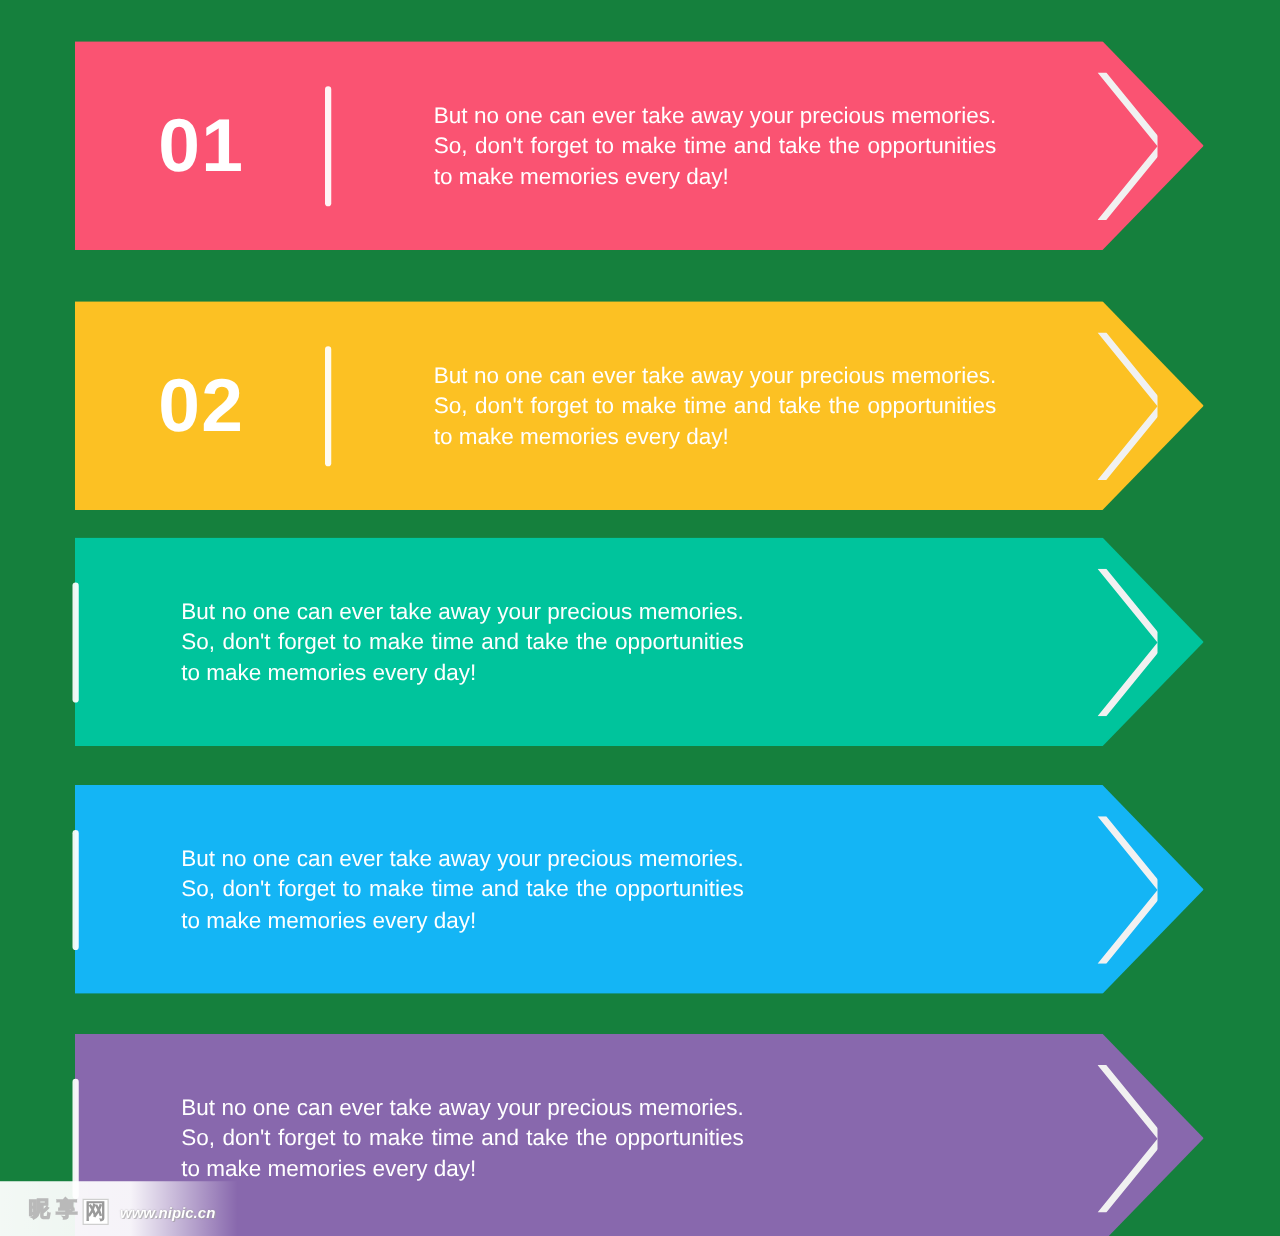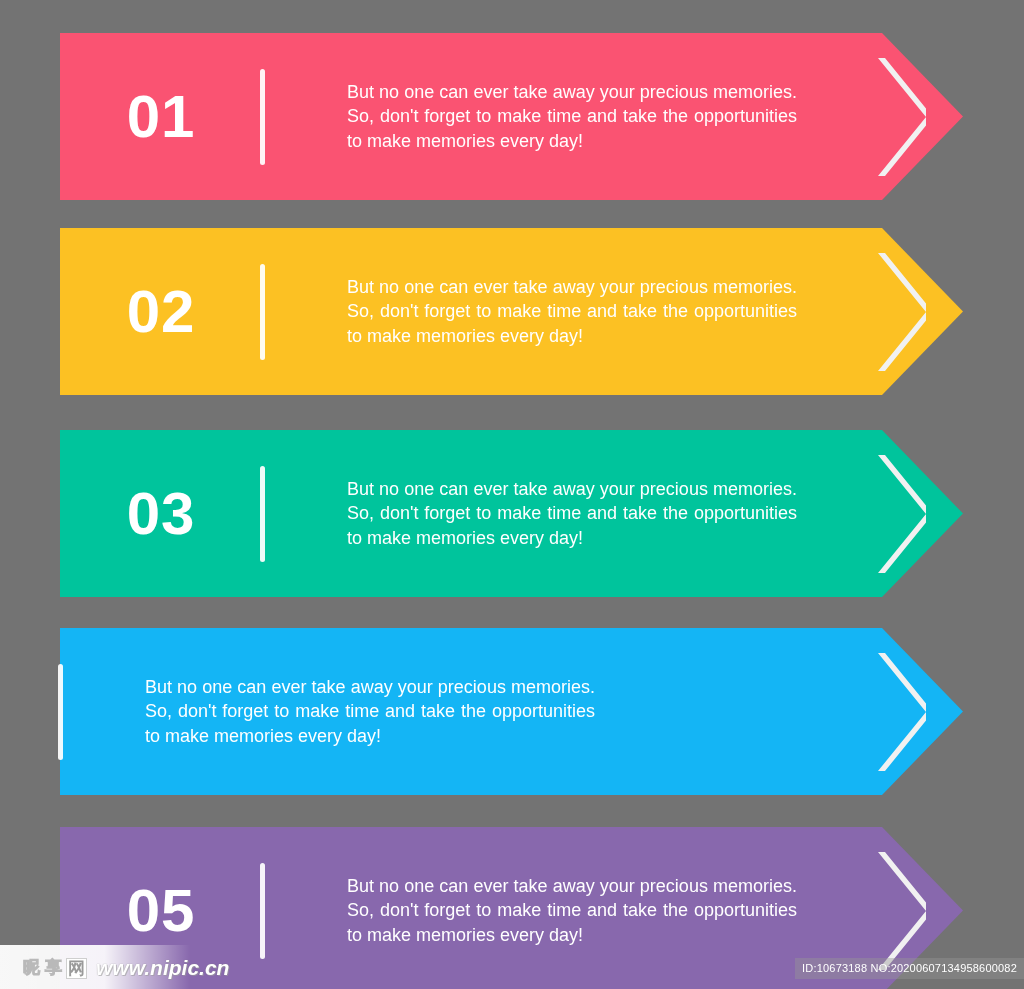--- a/index.html
+++ b/index.html
@@ -13,21 +13,21 @@
     background: #ffffff;
     font-family: "Liberation Sans", sans-serif;
     overflow: hidden;
     position: relative;
   }
 
   #canvas {
     position: relative;
     width: 1024px;
     height: 989px;
-    background: #737373;
+    background: #15803d;
   }
 
   
   .band {
     position: absolute;
     left: 60px;
     width: 903px;
     height: 167px;
   }
 
@@ -151,21 +151,21 @@
     font-family: "DejaVu Sans", sans-serif;
   }
   .wm-logo span.boxed {
     background: #ffffff;
     color: #9a9a9a;
     -webkit-text-stroke: 0;
     border: 1px solid #cfcfcf;
   }
 
   .wm-url {
-    font-size: 21px;
+    font-size: 12px;
     font-style: italic;
     font-weight: bold;
     color: #ffffff;
     text-shadow: 0 0 1px rgba(130,130,130,0.85),
                  1px 1px 0 rgba(160,160,160,0.55);
     font-family: "Liberation Sans", sans-serif;
   }
 
   .wm-id {
     position: absolute;
@@ -193,21 +193,21 @@
         <path d="M0 0 L48 59 L0 118 L7 118 L55 59 L7 0 Z" fill="#f1f1f1"></path>
       </svg>
     </div>
     <div class="band-inner">
       <div class="num">01</div>
       <div class="divider"></div>
       <div class="desc">But no one can ever take away your precious memories. So, don't forget to make time and take the opportunities to make memories every day!</div>
     </div>
   </div>
 
-  <div class="band" id="band-1" style="top:228px;">
+  <div class="band" id="band-1" style="top:241px;">
     <div class="band-shape" id="shape-1" style="background: rgb(252, 193, 35);"></div>
     <div class="chevron-notch">
       <svg viewBox="0 0 48 118" preserveAspectRatio="none" aria-hidden="true">
         <path d="M0 0 L48 59 L0 118 L7 118 L55 59 L7 0 Z" fill="#f1f1f1"></path>
       </svg>
     </div>
     <div class="band-inner">
       <div class="num">02</div>
       <div class="divider"></div>
       <div class="desc">But no one can ever take away your precious memories. So, don't forget to make time and take the opportunities to make memories every day!</div>
@@ -215,21 +215,20 @@
   </div>
 
   <div class="band" id="band-2" style="top:430px;">
     <div class="band-shape" id="shape-2" style="background: rgb(0, 196, 156);"></div>
     <div class="chevron-notch">
       <svg viewBox="0 0 48 118" preserveAspectRatio="none" aria-hidden="true">
         <path d="M0 0 L48 59 L0 118 L7 118 L55 59 L7 0 Z" fill="#f1f1f1"></path>
       </svg>
     </div>
     <div class="band-inner">
-      <div class="num">03</div>
       <div class="divider"></div>
       <div class="desc">But no one can ever take away your precious memories. So, don't forget to make time and take the opportunities to make memories every day!</div>
     </div>
   </div>
 
   <div class="band" id="band-3" style="top:628px;">
     <div class="band-shape" id="shape-3" style="background: rgb(20, 181, 245);"></div>
     <div class="chevron-notch">
       <svg viewBox="0 0 48 118" preserveAspectRatio="none" aria-hidden="true">
         <path d="M0 0 L48 59 L0 118 L7 118 L55 59 L7 0 Z" fill="#f1f1f1"></path>
@@ -242,32 +241,30 @@
   </div>
 
   <div class="band" id="band-4" style="top:827px;">
     <div class="band-shape" id="shape-4" style="background: rgb(136, 104, 173);"></div>
     <div class="chevron-notch">
       <svg viewBox="0 0 48 118" preserveAspectRatio="none" aria-hidden="true">
         <path d="M0 0 L48 59 L0 118 L7 118 L55 59 L7 0 Z" fill="#f1f1f1"></path>
       </svg>
     </div>
     <div class="band-inner">
-      <div class="num">05</div>
       <div class="divider"></div>
       <div class="desc">But no one can ever take away your precious memories. So, don't forget to make time and take the opportunities to make memories every day!</div>
     </div>
   </div>
 
   <div class="footer">
     <div class="wm-fade"></div>
     <div class="wm-brand">
       <div class="wm-logo" id="wm-logo">
           <span>昵</span>
           <span>享</span>
           <span class="boxed">网</span>
         </div>
       <div class="wm-url">www.nipic.cn</div>
     </div>
-    <div class="wm-id">ID:10673188 NO:20200607134958600082</div>
   </div>
 
 </div>
 
 </body></html>

